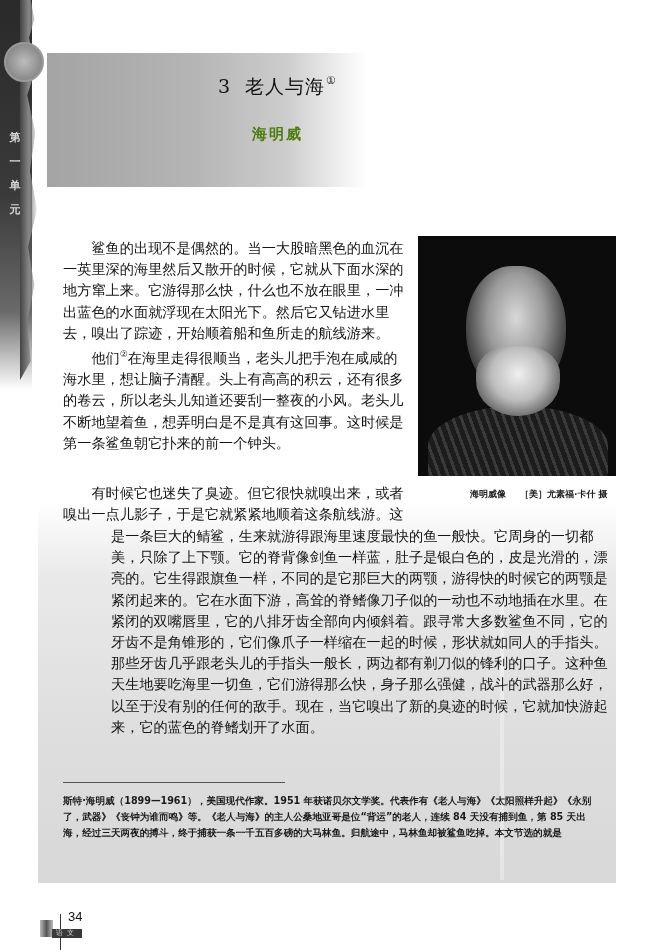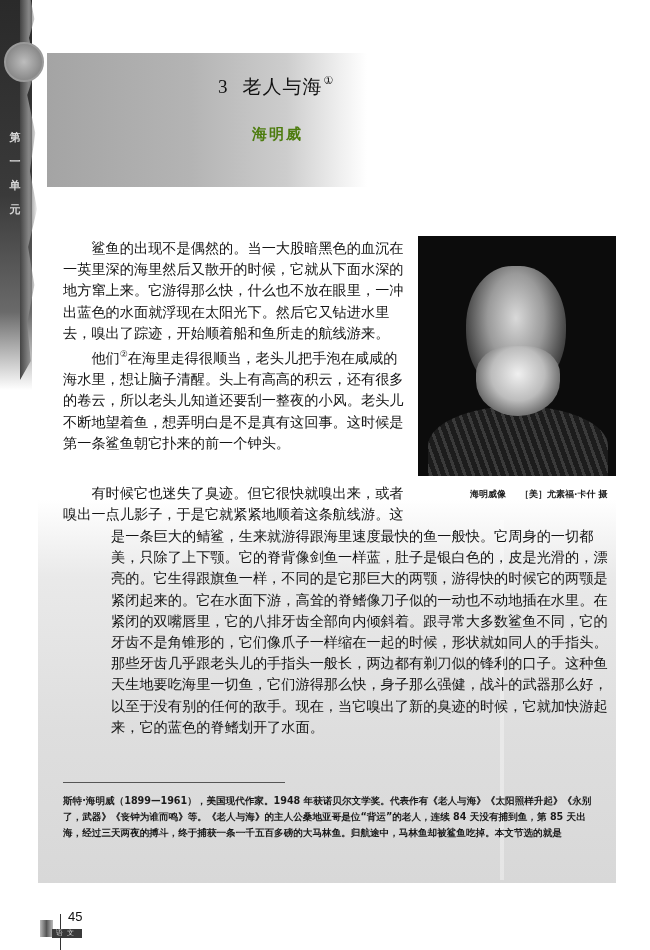--- a/index.html
+++ b/index.html
@@ -27,21 +27,21 @@
     position:absolute; left:6px; top:126px; width:18px;
     color:#d8d8d8; font-weight:bold; font-size:11px; line-height:24px; text-align:center;
     font-family:"DejaVu Sans", sans-serif;
   }
   
   .banner {
     position:absolute; left:47px; top:53px; width:320px; height:134px;
     background:linear-gradient(90deg,#a4a4a4 0%,#b4b4b4 45%,#cdcdcd 75%,rgba(230,230,230,0.6) 92%,rgba(255,255,255,0) 100%);
   }
   .title {
-    position:absolute; left:218px; top:74px; font-size:19px; letter-spacing:1px; color:#111;font-family:Liberation Serif, serif;
+    position:absolute; left:218px; top:74px; font-size:19px; letter-spacing:1px; color:#111;
   }
   .title .num { margin-right:14px; }
   .title sup { font-size:11px; vertical-align:9px; margin-left:1px; }
   .author {
     position:absolute; left:252px; top:125px; font-size:15px; font-weight:bold; letter-spacing:2px; color:#4d7c0f;
     font-family:"DejaVu Sans", sans-serif;
   }
   
   .photo {
     position:absolute; left:418px; top:236px; width:198px; height:240px;
@@ -134,21 +134,21 @@
 </div>
 <div class="body-text wrap-block">
   <p class="para">有时候它也迷失了臭迹。但它很快就嗅出来，或者嗅出一点儿影子，于是它就紧紧地顺着这条航线游。这</p>
 </div>
 <div class="body-text wide-block">
   <p class="para no-indent">是一条巨大的鲭鲨，生来就游得跟海里速度最快的鱼一般快。它周身的一切都美，只除了上下颚。它的脊背像剑鱼一样蓝，肚子是银白色的，皮是光滑的，漂亮的。它生得跟旗鱼一样，不同的是它那巨大的两颚，游得快的时候它的两颚是紧闭起来的。它在水面下游，高耸的脊鳍像刀子似的一动也不动地插在水里。在紧闭的双嘴唇里，它的八排牙齿全部向内倾斜着。跟寻常大多数鲨鱼不同，它的牙齿不是角锥形的，它们像爪子一样缩在一起的时候，形状就如同人的手指头。那些牙齿几乎跟老头儿的手指头一般长，两边都有剃刀似的锋利的口子。这种鱼天生地要吃海里一切鱼，它们游得那么快，身子那么强健，战斗的武器那么好，以至于没有别的任何的敌手。现在，当它嗅出了新的臭迹的时候，它就加快游起来，它的蓝色的脊鳍划开了水面。</p>
 </div>
 
 <div class="fn-rule"></div>
 <div class="footnotes">
-  <p>斯特·海明威（1899—1961），美国现代作家。1948 年获诺贝尔文学奖。代表作有《老人与海》《太阳照样升起》《永别</p>
+  <p>斯特·海明威（1899—1961），美国现代作家。1951 年获诺贝尔文学奖。代表作有《老人与海》《太阳照样升起》《永别</p>
   <p>了，武器》《丧钟为谁而鸣》等。《老人与海》的主人公桑地亚哥是位“背运”的老人，连续 84 天没有捕到鱼，第 85 天出</p>
   <p>海，经过三天两夜的搏斗，终于捕获一条一千五百多磅的大马林鱼。归航途中，马林鱼却被鲨鱼吃掉。本文节选的就是</p>
 </div>
 
 <div class="pg-tab"></div>
 <div class="pg-bar"></div>
-<div class="pg-num">45</div>
+<div class="pg-num">34</div>
 <div class="pg-label">语文</div>
 
 </body></html>

